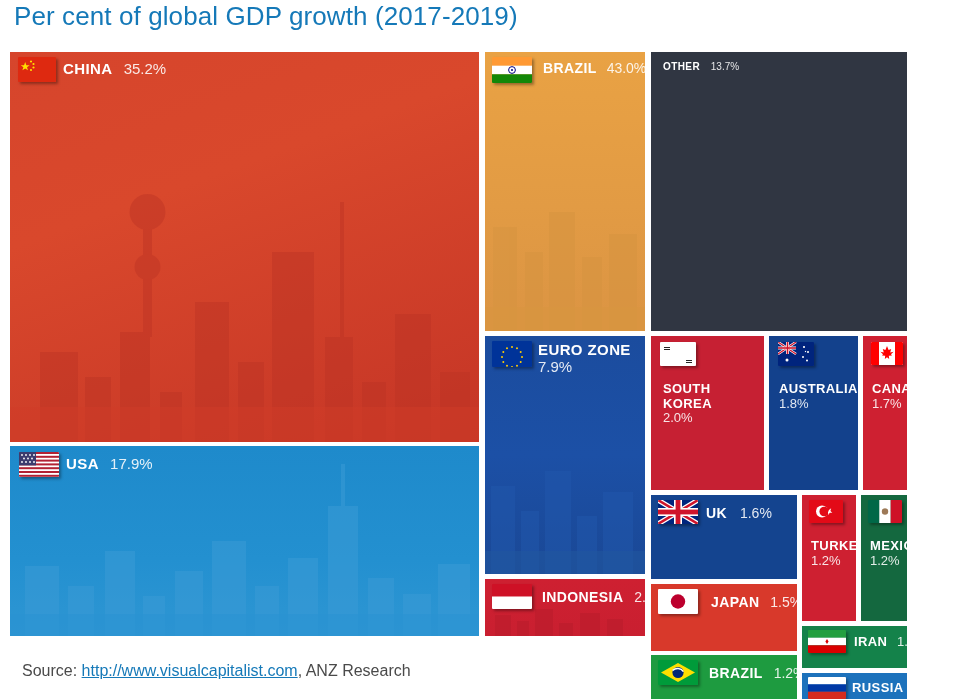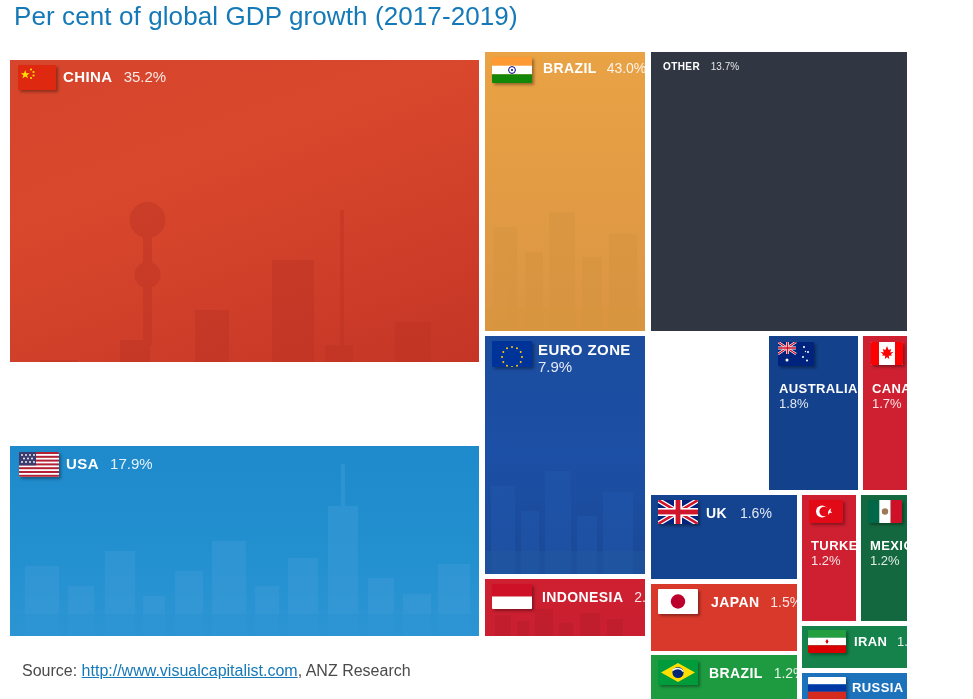--- a/index.html
+++ b/index.html
@@ -90,21 +90,21 @@
   }
   #source-prefix, #source-suffix { color: #4A4A4A; }
 </style>
 </head>
 <body>
 
 <div id="chart-title">Per cent of global GDP growth (2017-2019)</div>
 
 <div id="treemap">
 
-  <div class="tile" style="left:0px; top:8px; width:469px; height:302px;
+  <div class="tile" style="left:0px; top:0px; width:469px; height:390px;
               background:linear-gradient(160deg,#D6452C 0%,#D9482C 35%,#C53526 100%);">
     <svg class="texture" viewBox="0 0 469 390" preserveAspectRatio="none">
       <g fill="#BC3324" opacity="0.45">
         <rect x="30" y="300" width="38" height="90"></rect>
           <rect x="75" y="325" width="26" height="65"></rect>
         <rect x="110" y="280" width="30" height="110"></rect>
           <rect x="150" y="340" width="22" height="50"></rect>
         <rect x="185" y="250" width="34" height="140"></rect>
           <rect x="228" y="310" width="26" height="80"></rect>
         <rect x="262" y="200" width="42" height="190"></rect>
@@ -279,20 +279,39 @@
       <span class="pct" style="margin-left:7px;">2.5%</span>
     </span>
     <span class="flag" style="left:7px; top:5px; width:40px; height:25px;">
       <svg viewBox="0 0 40 25" width="40" height="25">
         <rect width="40" height="12.5" fill="#CE1126"></rect>
         <rect y="12.5" width="40" height="12.5" fill="#ffffff"></rect>
       </svg>
     </span>
   </div>
 
+  <div class="tile" style="left:641px; top:284px; width:113px; height:154px; background:#C62033;">
+    <span class="label" style="left:12px; top:46px; font-size:13px; white-space:normal; width:96px;">
+      <span class="name" style="display:block;">SOUTH KOREA</span>
+      <span class="pct" style="display:block;">2.0%</span>
+    </span>
+    <span class="flag" style="left:9px; top:6px; width:36px; height:24px;">
+      <svg viewBox="0 0 36 24" width="36" height="24">
+        <rect width="36" height="24" fill="#ffffff"></rect>
+        <path d="M18 7a5 5 0 0 1 0 10 5 5 0 0 0 0-10z" fill="#CD2E3A"></path>
+        <path d="M18 7a5 5 0 0 0 0 10 5 5 0 0 1 0-10z" fill="#0047A0"></path>
+        <g fill="#000" opacity="0.85">
+          <rect x="4" y="5" width="6" height="1"></rect>
+            <rect x="4" y="7" width="6" height="1"></rect>
+          <rect x="26" y="18" width="6" height="1"></rect>
+            <rect x="26" y="20" width="6" height="1"></rect>
+        </g>
+      </svg>
+    </span>
+  </div>
 
   <div class="tile" style="left:759px; top:284px; width:89px; height:154px; background:#13418C;">
     <span class="label" style="left:10px; top:46px; font-size:13px; white-space:normal; width:78px;">
       <span class="name" style="display:block;">AUSTRALIA</span>
       <span class="pct" style="display:block;">1.8%</span>
     </span>
     <span class="flag" style="left:9px; top:6px; width:36px; height:24px;">
       <svg viewBox="0 0 36 24" width="36" height="24">
         <rect width="36" height="24" fill="#00247D"></rect>
         <g stroke="#ffffff" stroke-width="2.5">

